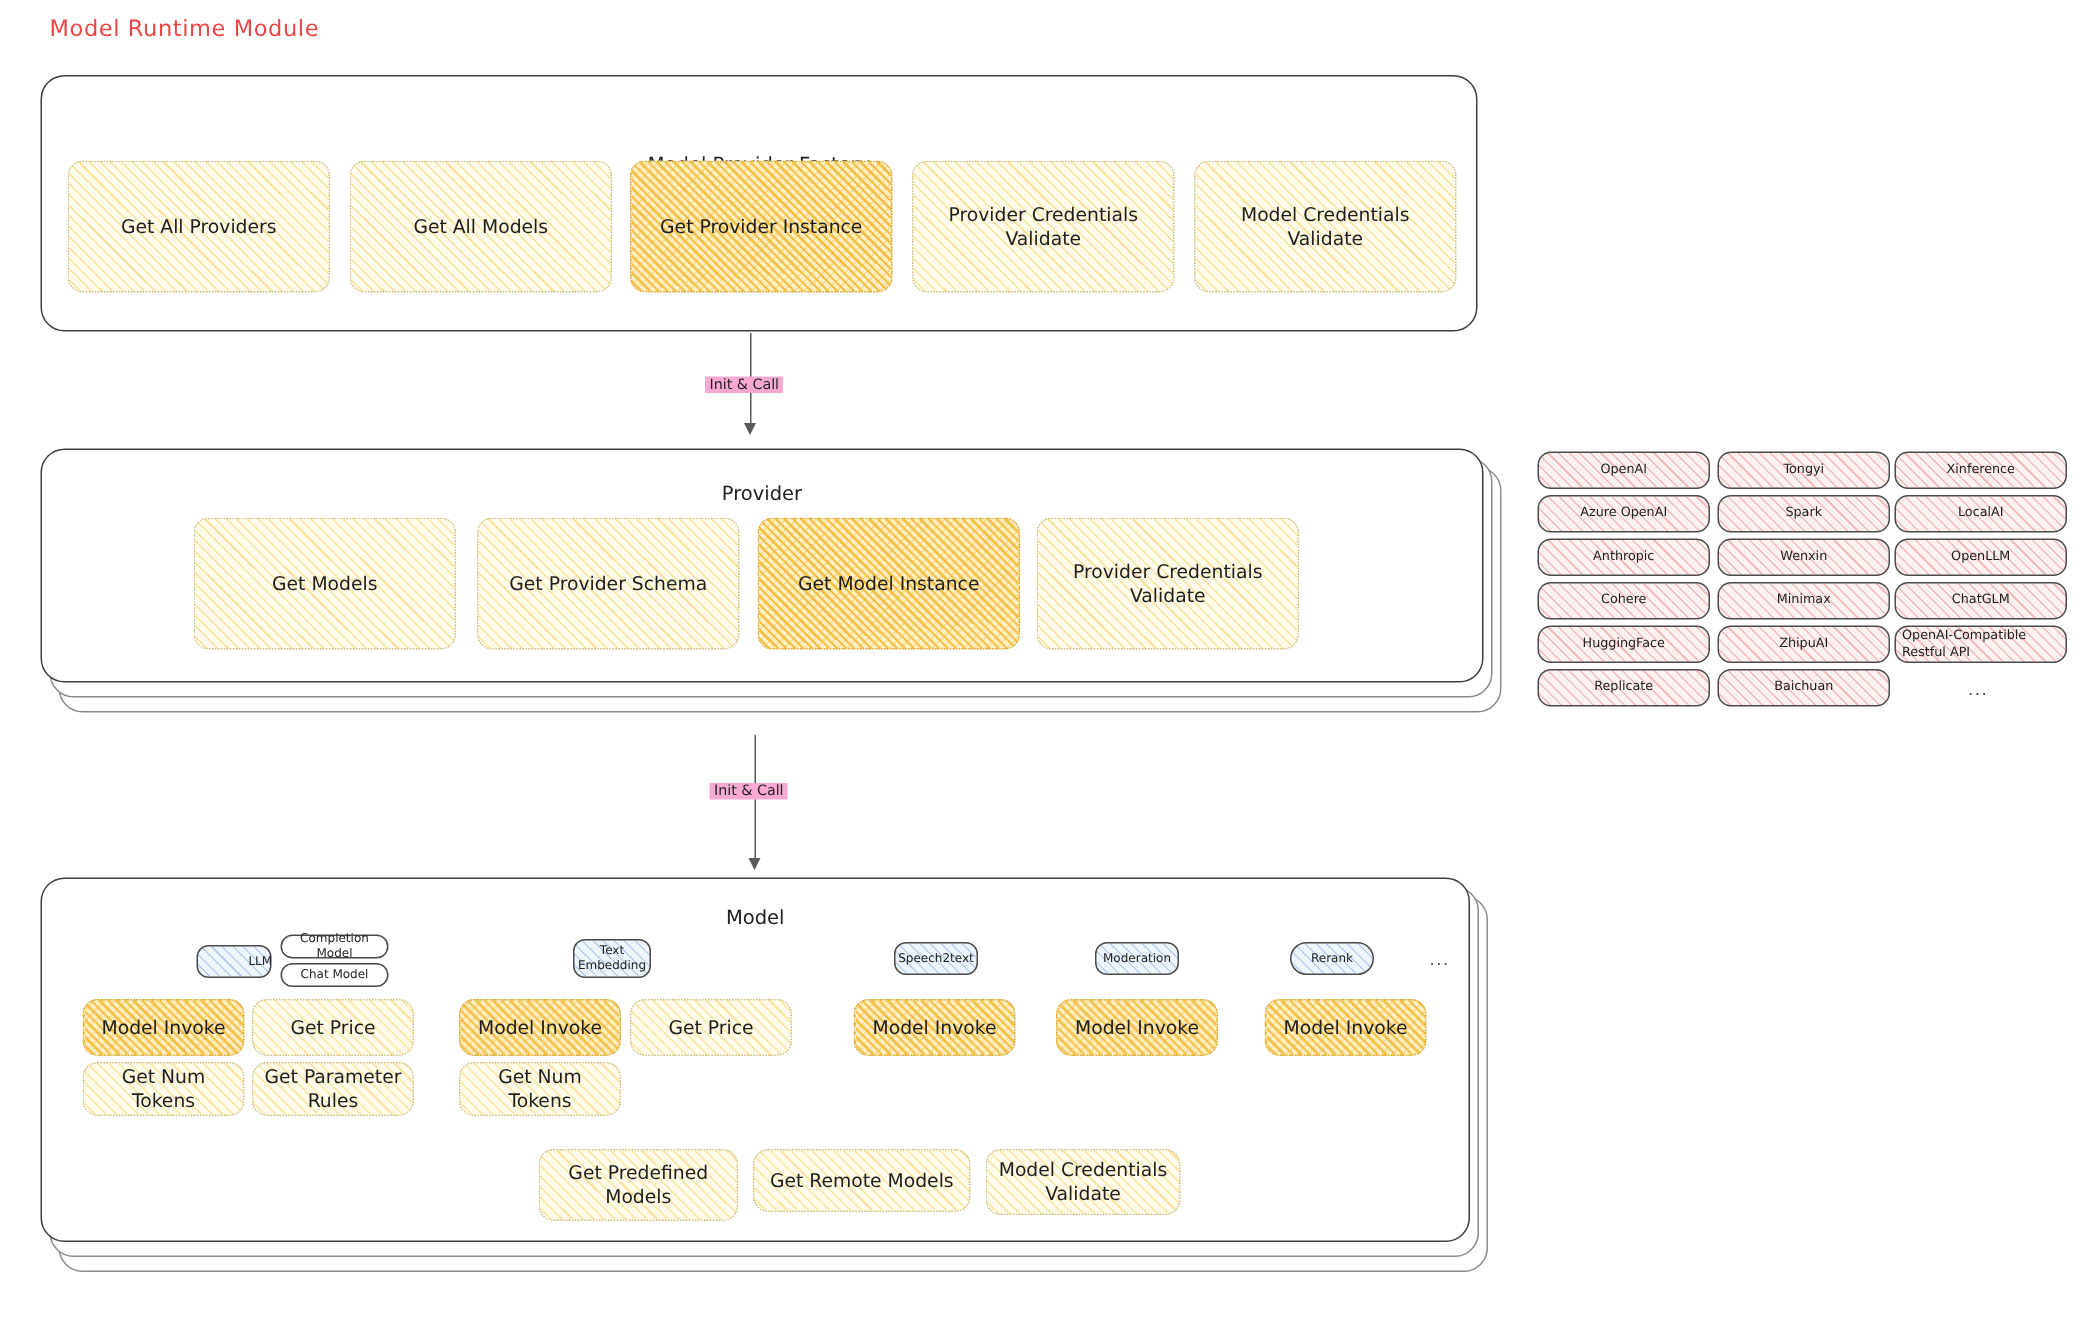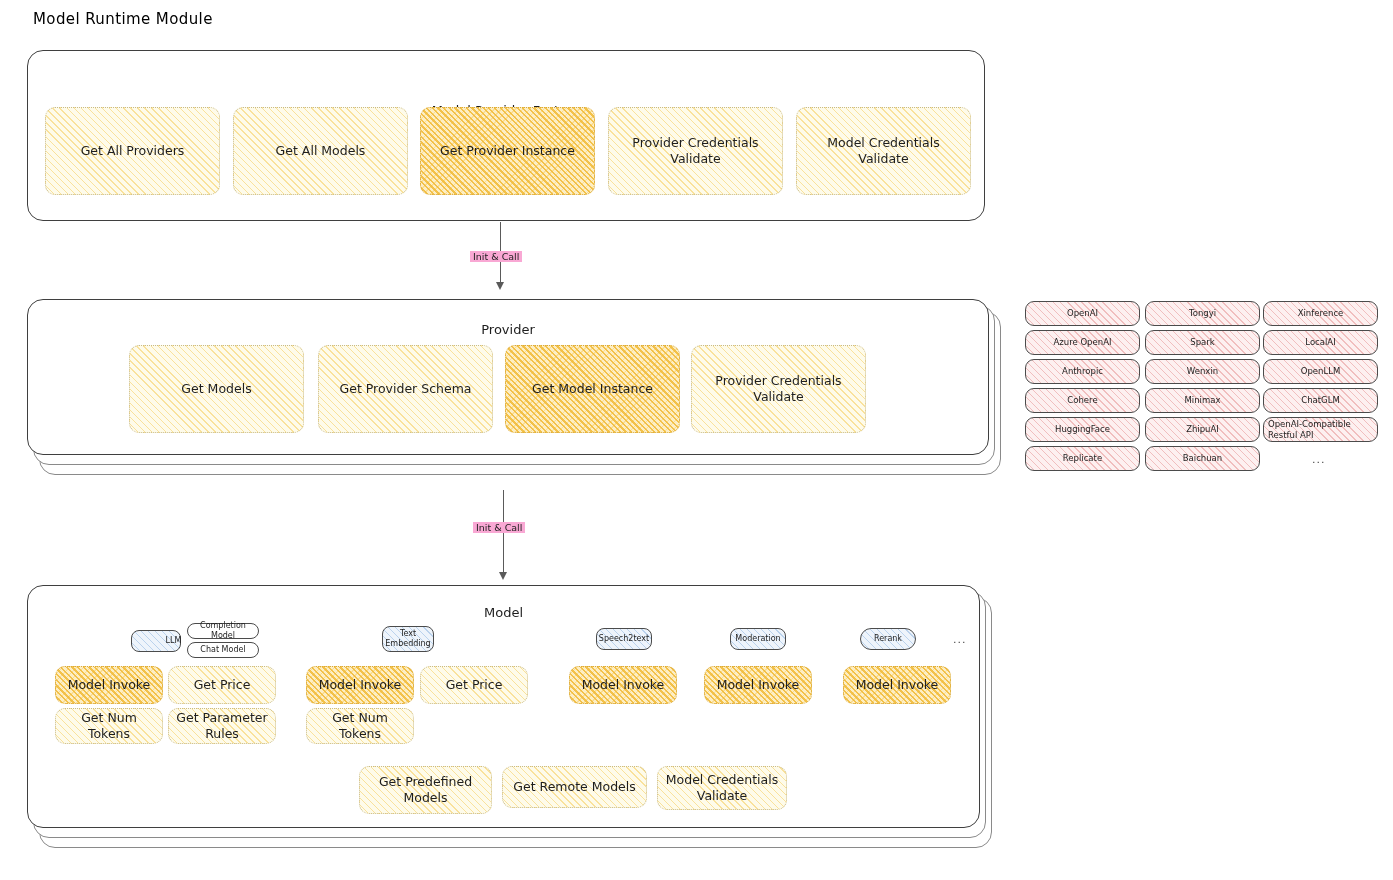--- a/index.html
+++ b/index.html
@@ -33,21 +33,21 @@
   .hatch-blue{
     background-color:#eef4fb;
     background-image:repeating-linear-gradient(45deg,
        rgba(110,160,215,.40) 0px, rgba(110,160,215,.40) 1px,
        rgba(0,0,0,0) 1px, rgba(0,0,0,0) 5px);
   }
 
   
   .title{
     position:absolute;left:33px;top:10px;font-size:15px;letter-spacing:.4px;
-    color:#000000;
+    color:#ef4444;
   }
   .panel{
     position:absolute;
     border:1.3px solid #3f3f3f;
     border-radius:16px;
     background:#ffffff;
     box-sizing:border-box;
   }
   .panel-shadow{
     position:absolute;border:1.3px solid #8a8a8a;border-radius:16px;

